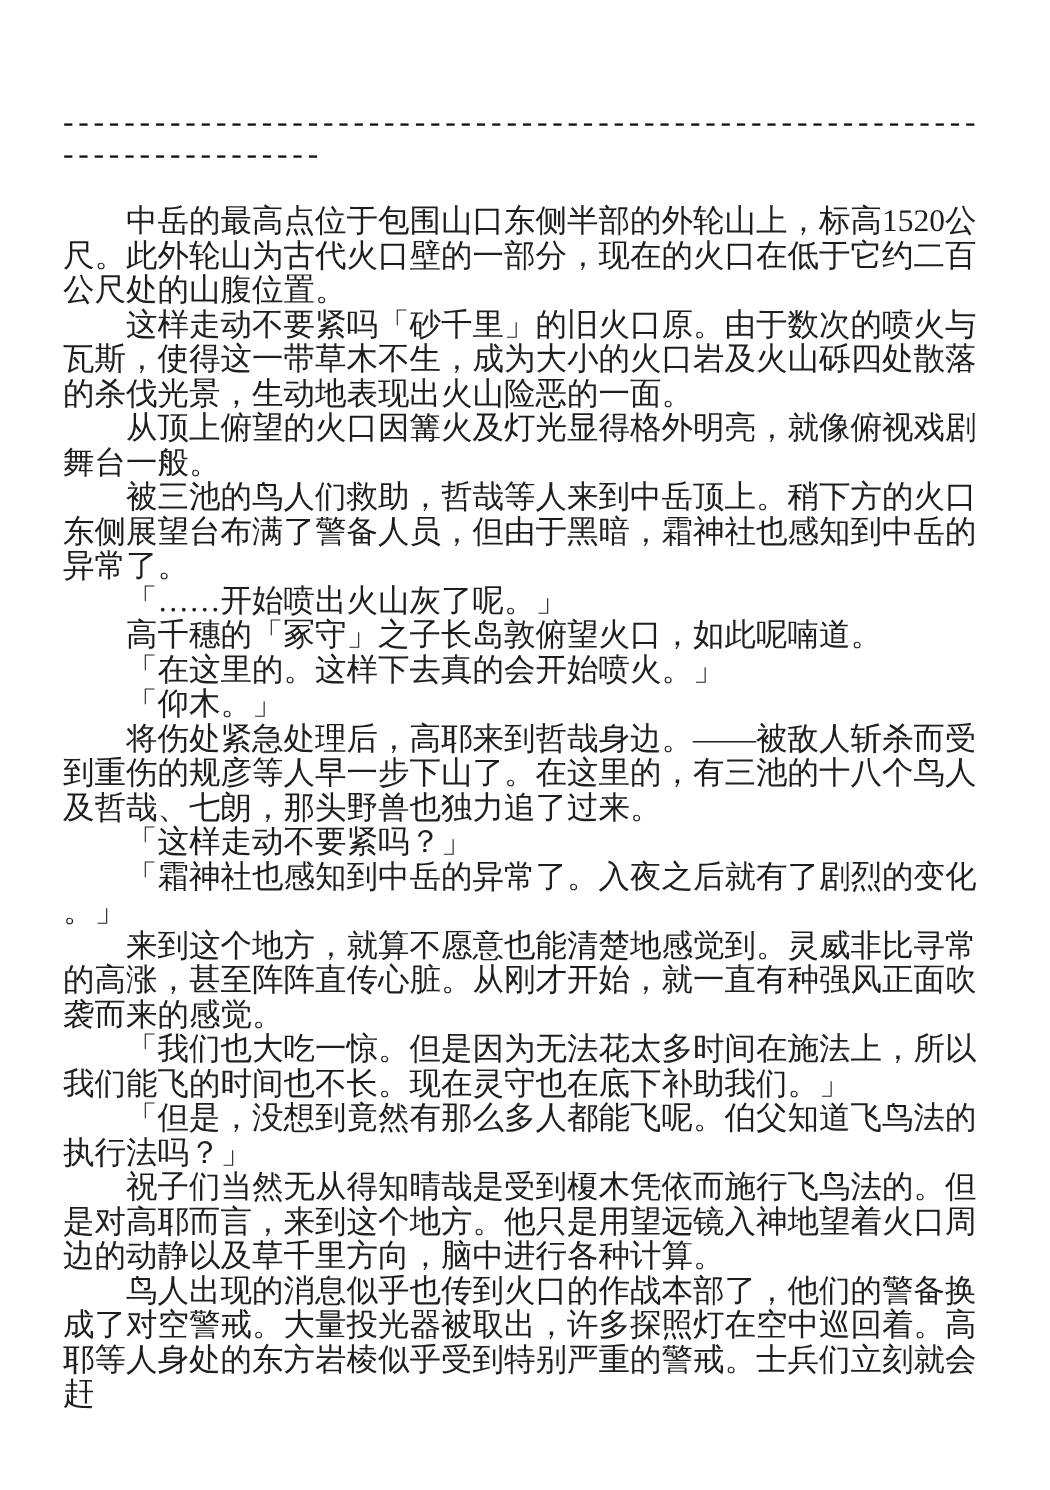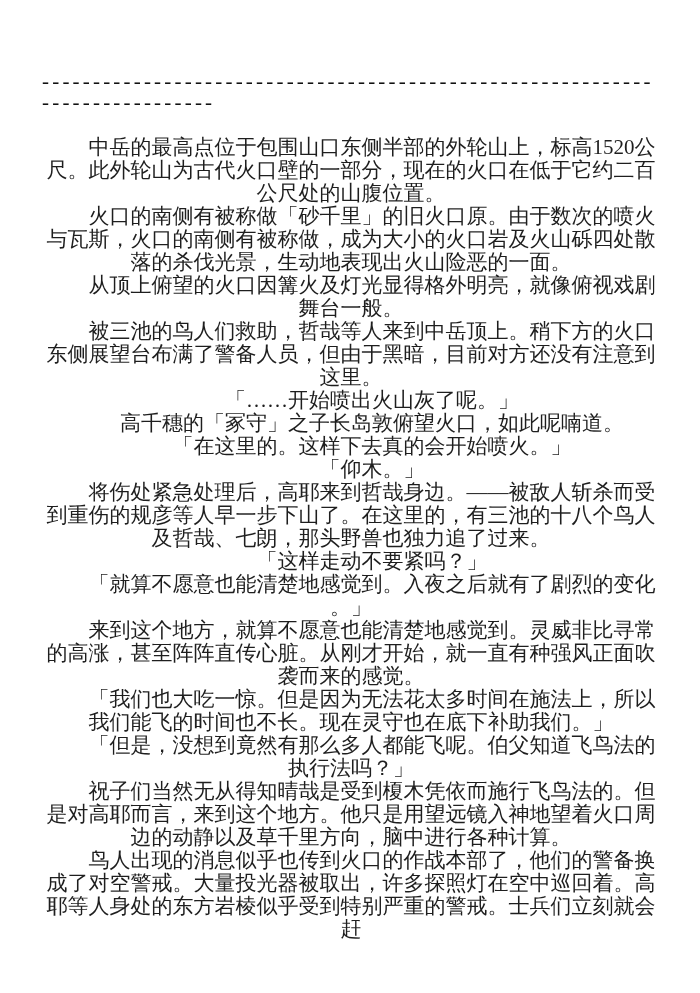--- a/index.html
+++ b/index.html
@@ -31,39 +31,38 @@
     white-space: normal;
     margin: 0 0 23px 0;
     color: #111111;
   }
   .body-text p {
     margin: 0;
     padding: 0;
     text-indent: 2em;
     word-break: break-all;
     line-break: anywhere;
-    text-align: center;
   }
 </style>
 </head>
 <body>
 
 <div class="page">
   <div class="separator">-----------------------------------------------------------------------------</div>
   <div class="body-text">
       <p>中岳的最高点位于包围山口东侧半部的外轮山上，标高1520公尺。此外轮山为古代火口壁的一部分，现在的火口在低于它约二百公尺处的山腹位置。</p>
-      <p>火口的南侧有被称做「砂千里」的旧火口原。由于数次的喷火与瓦斯，火口的南侧有被称做，成为大小的火口岩及火山砾四处散落的杀伐光景，生动地表现出火山险恶的一面。</p>
+      <p>这样走动不要紧吗「砂千里」的旧火口原。由于数次的喷火与瓦斯，使得这一带草木不生，成为大小的火口岩及火山砾四处散落的杀伐光景，生动地表现出火山险恶的一面。</p>
       <p>从顶上俯望的火口因篝火及灯光显得格外明亮，就像俯视戏剧舞台一般。</p>
-      <p>被三池的鸟人们救助，哲哉等人来到中岳顶上。稍下方的火口东侧展望台布满了警备人员，但由于黑暗，目前对方还没有注意到这里。</p>
+      <p>被三池的鸟人们救助，哲哉等人来到中岳顶上。稍下方的火口东侧展望台布满了警备人员，但由于黑暗，霜神社也感知到中岳的异常了。</p>
       <p>「……开始喷出火山灰了呢。」</p>
       <p>高千穗的「冢守」之子长岛敦俯望火口，如此呢喃道。</p>
       <p>「在这里的。这样下去真的会开始喷火。」</p>
       <p>「仰木。」</p>
       <p>将伤处紧急处理后，高耶来到哲哉身边。——被敌人斩杀而受到重伤的规彦等人早一步下山了。在这里的，有三池的十八个鸟人及哲哉、七朗，那头野兽也独力追了过来。</p>
       <p>「这样走动不要紧吗？」</p>
-      <p>「就算不愿意也能清楚地感觉到。入夜之后就有了剧烈的变化。」</p>
+      <p>「霜神社也感知到中岳的异常了。入夜之后就有了剧烈的变化。」</p>
       <p>来到这个地方，就算不愿意也能清楚地感觉到。灵威非比寻常的高涨，甚至阵阵直传心脏。从刚才开始，就一直有种强风正面吹袭而来的感觉。</p>
       <p>「我们也大吃一惊。但是因为无法花太多时间在施法上，所以我们能飞的时间也不长。现在灵守也在底下补助我们。」</p>
       <p>「但是，没想到竟然有那么多人都能飞呢。伯父知道飞鸟法的执行法吗？」</p>
       <p>祝子们当然无从得知晴哉是受到榎木凭依而施行飞鸟法的。但是对高耶而言，来到这个地方。他只是用望远镜入神地望着火口周边的动静以及草千里方向，脑中进行各种计算。</p>
       <p>鸟人出现的消息似乎也传到火口的作战本部了，他们的警备换成了对空警戒。大量投光器被取出，许多探照灯在空中巡回着。高耶等人身处的东方岩棱似乎受到特别严重的警戒。士兵们立刻就会赶</p>
     </div>
 </div>
 
 </body></html>

